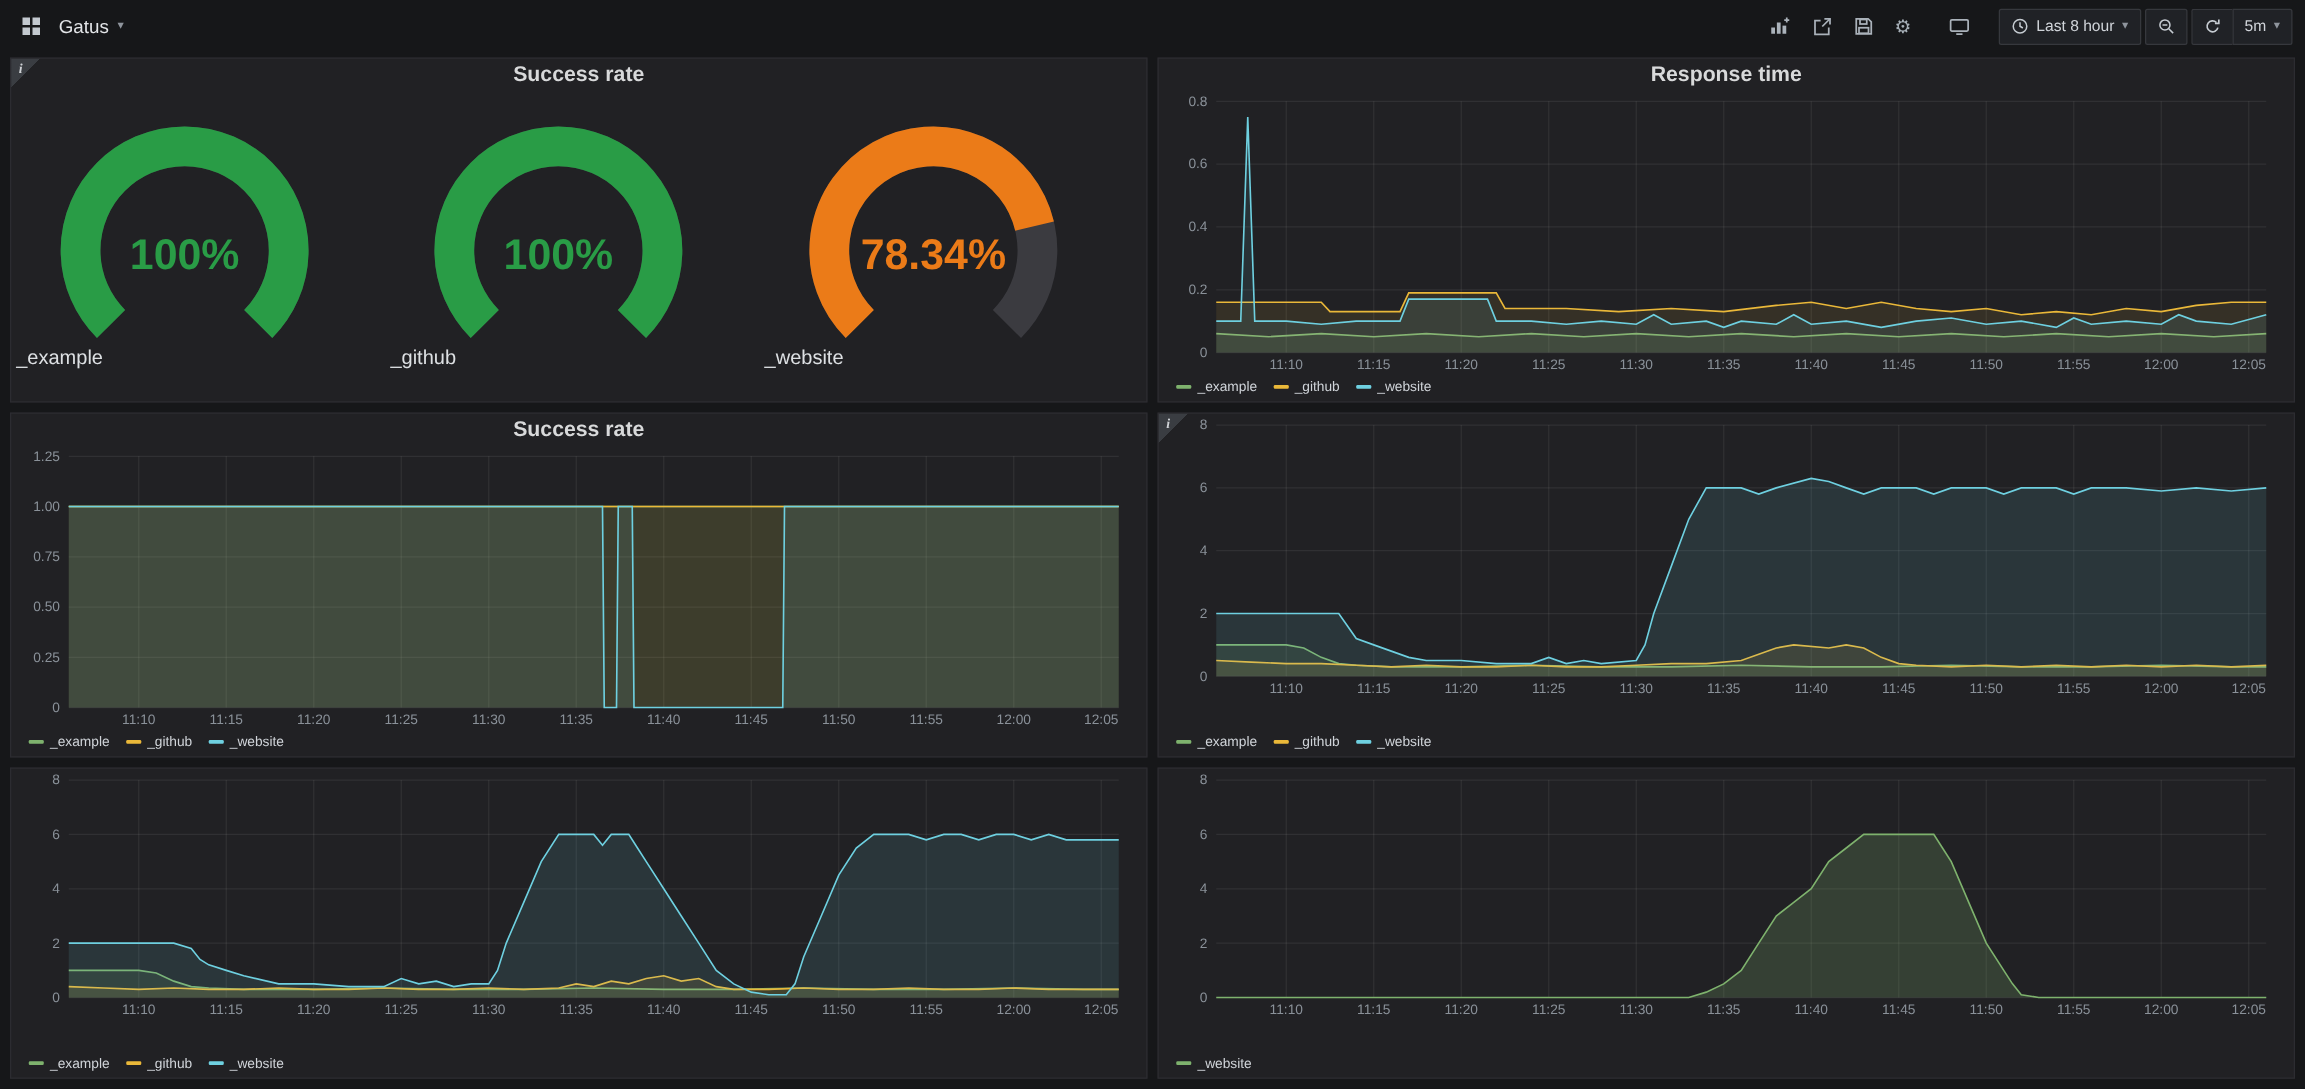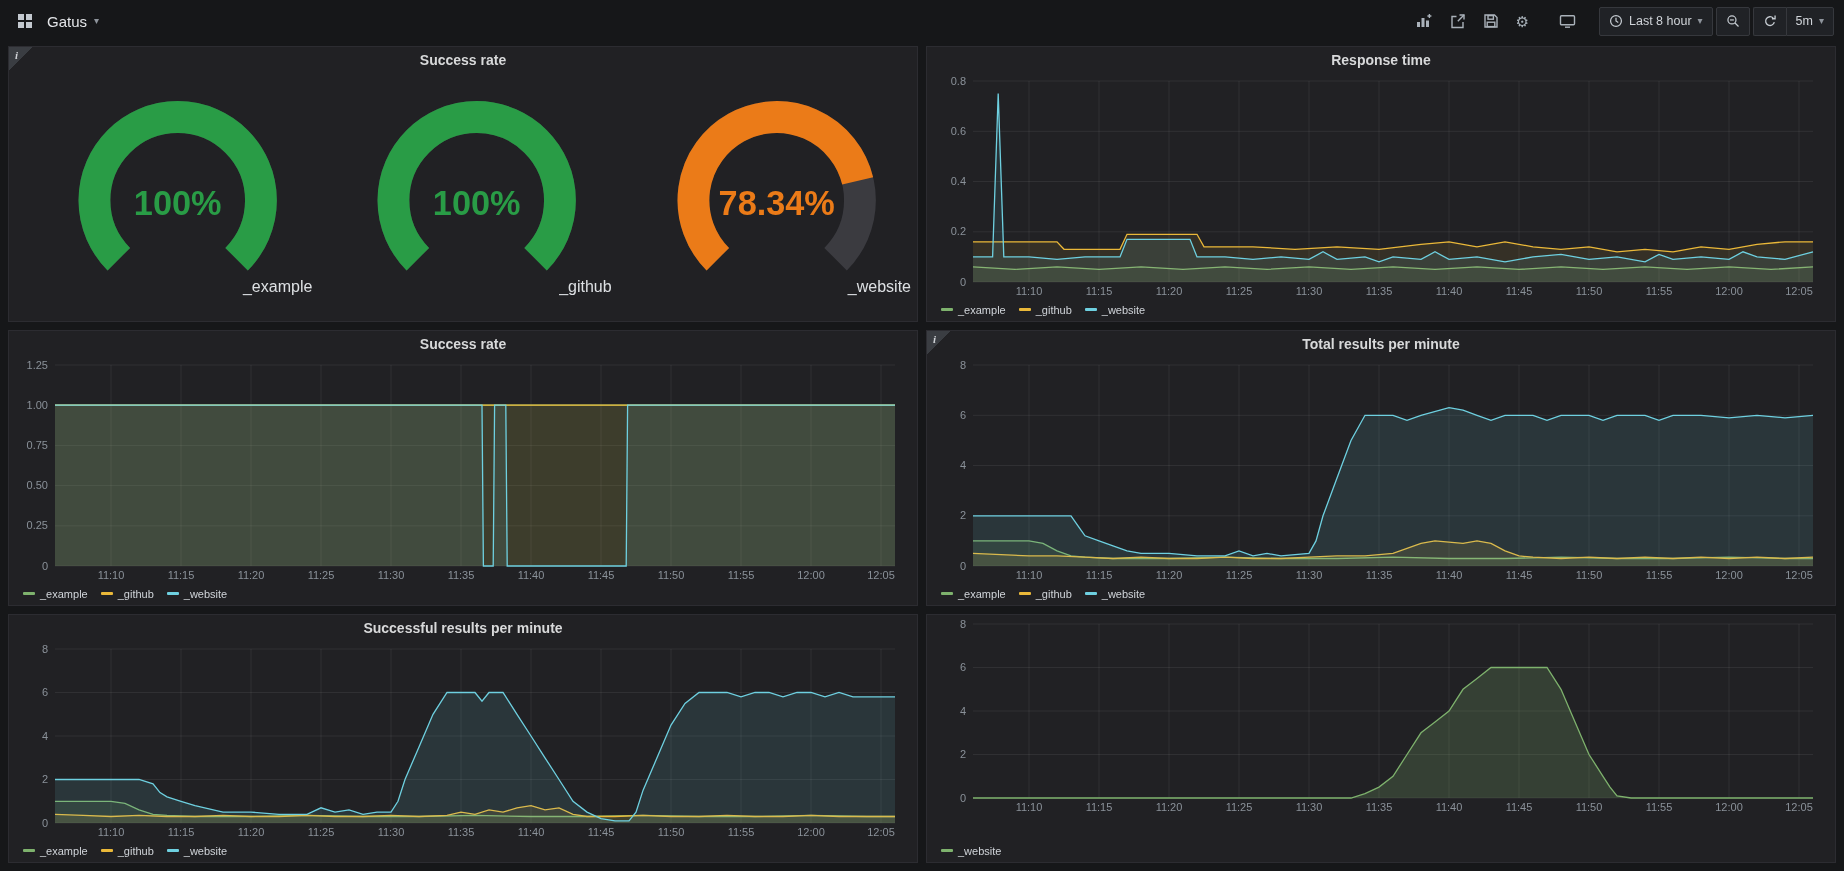--- a/index.html
+++ b/index.html
@@ -25,34 +25,34 @@
   .btn-group { display:flex; }
   .btn-group .nav-btn:first-child { border-right:none; border-radius:2px 0 0 2px; }
   .btn-group .nav-btn:last-child  { border-radius:0 2px 2px 0; }
   .gear-glyph { font-size:15px; line-height:1; }
   
   .dash { display:grid; grid-template-columns:1fr 1fr; grid-template-rows:276px 276px 249px;
           gap:8px; padding:4px 8px 4px 8px; }
   .panel { background:#212124; border:1px solid #2c2c31; position:relative;
            display:flex; flex-direction:column; min-height:0; }
   .panel-header { flex:0 0 25px; display:flex; align-items:center; justify-content:center; cursor:pointer; }
-  .panel-title { font-size:14px; font-weight:600; color:#d8d9da; margin:0; }
+  .panel-title { font-size:17px; font-weight:600; color:#d8d9da; margin:0; }
   .panel-info { position:absolute; left:0; top:0; width:24px; height:24px; z-index:2;
                 font:italic bold 11px "Liberation Serif", serif; color:#cfd2d6;
                 padding:2px 0 0 6px; cursor:pointer;
                 background:linear-gradient(135deg,#3a3d42 48%,transparent 48%); }
   .panel-body { flex:1; display:flex; flex-direction:column; min-height:0; padding:0 6px 2px 4px; }
   .chart-area { flex:1; min-height:0; }
   .legend { flex:0 0 19px; display:flex; align-items:center; gap:13px; padding-left:10px;
             font-size:11px; color:#d0d4d9; }
   .legend-item { display:flex; align-items:center; cursor:pointer; }
   .legend-mark { display:inline-block; width:12px; height:3px; border-radius:1px; margin-right:5px; }
   
   .gauges { flex-direction:row; align-items:center; justify-content:space-around; }
-  .gauge { display:flex; flex-direction:column; align-items:flex-end; flex:1; }
+  .gauge { display:flex; flex-direction:column; align-items:flex-start; flex:1; }
   .gauge svg { width:90%; max-width:320px; display:block; }
   .gauge-label { font-size:16px; color:#dde0e3; margin-top:-4px; }
   
   text.tick { fill:#8a9199; font-size:11px; font-family:"Liberation Sans", sans-serif; }
   line.grid { stroke:rgba(255,255,255,0.07); stroke-width:1; }
 </style>
 </head>
 <body>
 
 <nav class="navbar">
@@ -296,23 +296,20 @@
           <span class="legend-item">
             <span class="legend-mark" style="background: rgb(110, 208, 224);"></span>
             <span>_website</span>
           </span>
         </div>
     </div>
   </section>
 
   <section class="panel">
     <span class="panel-info">i</span>
-    <header class="panel-header">
-      <h2 class="panel-title">Total results per minute</h2>
-    </header>
     <div class="panel-body">
       <div class="chart-area"><svg width="898" height="228">
             <line x1="98.0" x2="98.0" y1="9" y2="210" class="grid"></line>
             <text x="98.0" y="223" class="tick" text-anchor="middle">11:10</text>
             <line x1="168.0" x2="168.0" y1="9" y2="210" class="grid"></line>
             <text x="168.0" y="223" class="tick" text-anchor="middle">11:15</text>
             <line x1="238.0" x2="238.0" y1="9" y2="210" class="grid"></line>
             <text x="238.0" y="223" class="tick" text-anchor="middle">11:20</text>
             <line x1="308.0" x2="308.0" y1="9" y2="210" class="grid"></line>
             <text x="308.0" y="223" class="tick" text-anchor="middle">11:25</text>
@@ -360,23 +357,20 @@
           </span>
           <span class="legend-item">
             <span class="legend-mark" style="background: rgb(110, 208, 224);"></span>
             <span>_website</span>
           </span>
         </div>
     </div>
   </section>
 
   <section class="panel">
-    <header class="panel-header">
-      <h2 class="panel-title">Successful results per minute</h2>
-    </header>
     <div class="panel-body">
       <div class="chart-area"><svg width="898" height="201">
             <line x1="98.0" x2="98.0" y1="9" y2="183" class="grid"></line>
             <text x="98.0" y="196" class="tick" text-anchor="middle">11:10</text>
             <line x1="168.0" x2="168.0" y1="9" y2="183" class="grid"></line>
             <text x="168.0" y="196" class="tick" text-anchor="middle">11:15</text>
             <line x1="238.0" x2="238.0" y1="9" y2="183" class="grid"></line>
             <text x="238.0" y="196" class="tick" text-anchor="middle">11:20</text>
             <line x1="308.0" x2="308.0" y1="9" y2="183" class="grid"></line>
             <text x="308.0" y="196" class="tick" text-anchor="middle">11:25</text>

